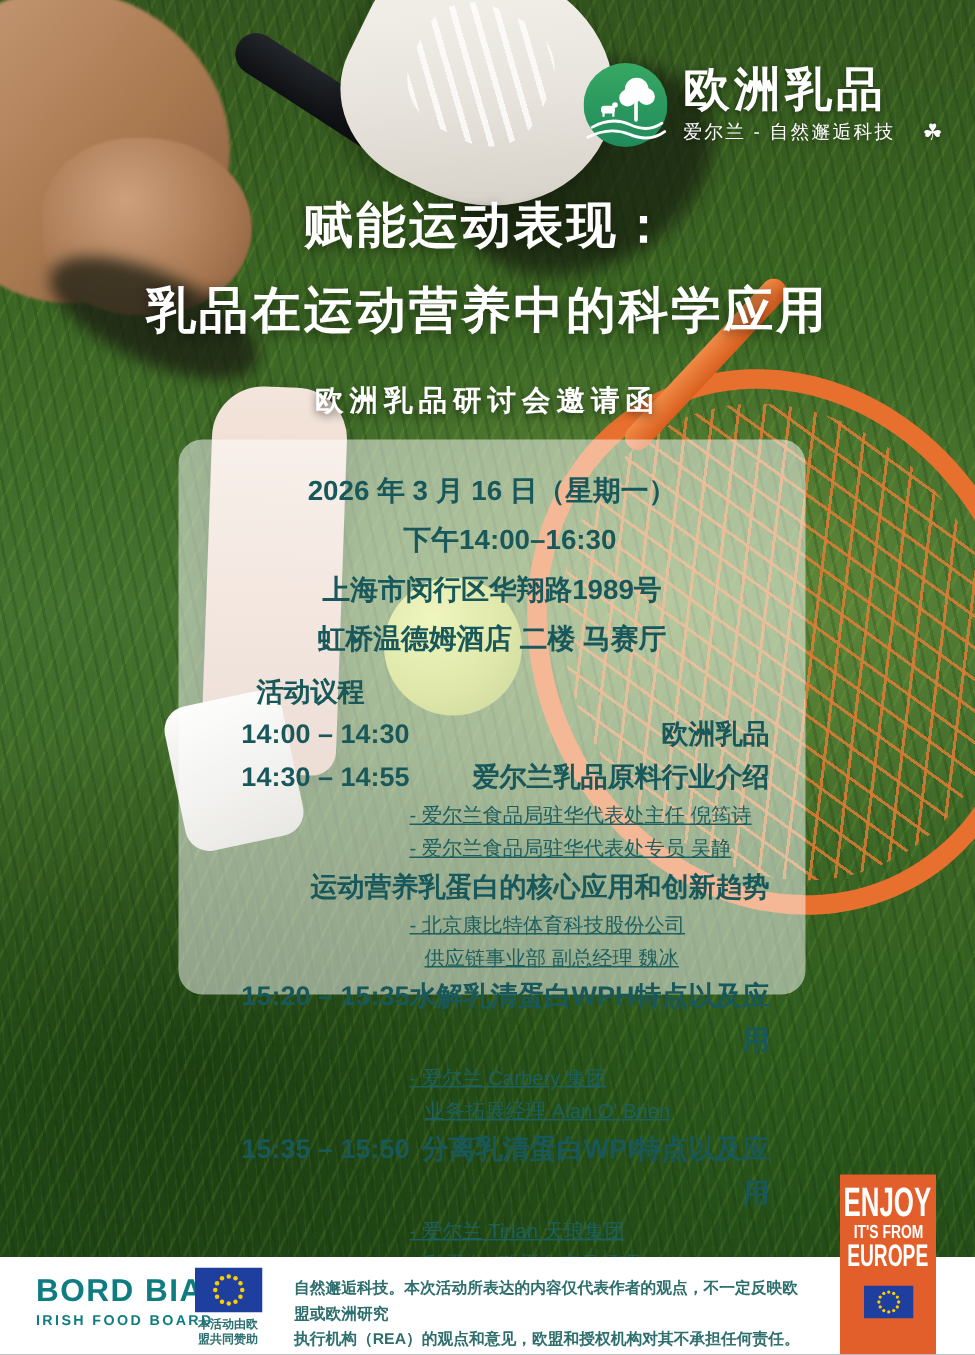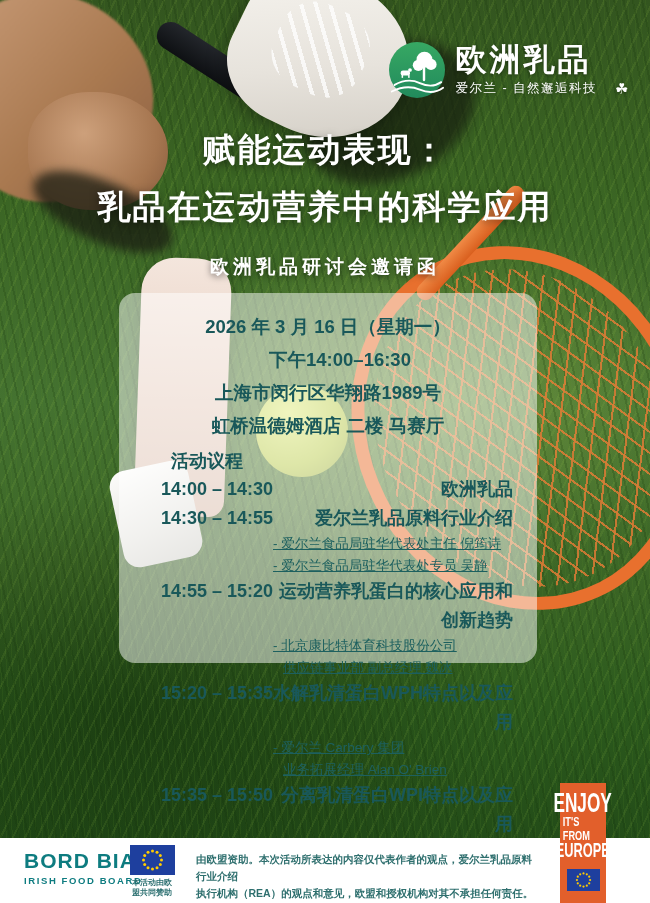--- a/index.html
+++ b/index.html
@@ -79,21 +79,21 @@
   .footer { position:absolute; left:0; top:838px; width:650px; height:65px; background:#fff; z-index:6; }
   .bordbia { position:absolute; left:24px; top:11px; color:#0e7c80; }
   .bordbia-title { font-size:21px; font-weight:700; letter-spacing:1px; }
   .bordbia-sub { font-size:9.5px; font-weight:bold; letter-spacing:1.6px; margin-top:2px; }
   .eu-block { position:absolute; left:128px; top:7px; width:48px; text-align:center; }
   .eu-flag { display:block; margin:0 auto; }
   .eu-caption { font-size:8px; line-height:10px; color:#2b6f70; margin-top:3px; font-weight:bold; }
   .disclaimer { position:absolute; left:196px; top:13px; width:345px; font-size:10.5px; line-height:17px; color:#2e6f6e; font-weight:bold; }
 
   
-  .badge { position:absolute; left:560px; top:783px; width:46px; height:120px; background:#e25f2b; z-index:7;
+  .badge { position:absolute; left:560px; top:783px; width:64px; height:120px; background:#e25f2b; z-index:7;
     display:flex; flex-direction:column; align-items:center; padding-top:9px; color:#fff; }
   .badge-l1 { font-size:21px; font-weight:800; transform:scale(.82,1.3); line-height:22px; }
   .badge-l2 { font-size:10.5px; font-weight:800; transform:scale(.88,1.2); line-height:12px; margin-top:2px; }
   .badge-l3 { font-size:16px; font-weight:800; transform:scale(.8,1.3); line-height:18px; margin-top:2px; }
   .badge .eu-flag { margin-top:9px; }
 </style>
 </head>
 <body>
 
 <div class="poster">
@@ -172,21 +172,20 @@
       </div>
 
       <div class="arow">
         <span class="time">14:30 – 14:55</span>
         <span class="topic">爱尔兰乳品原料行业介绍</span>
       </div>
       <div class="speaker">- 爱尔兰食品局驻华代表处主任 倪筠诗</div>
       <div class="speaker">- 爱尔兰食品局驻华代表处专员 吴静</div>
 
       <div class="arow">
-        <span class="time">14:55 – 15:20</span>
         <span class="topic">运动营养乳蛋白的核心应用和创新趋势</span>
       </div>
       <div class="speaker">- 北京康比特体育科技股份公司</div>
       <div class="speaker cont">供应链事业部 副总经理 魏冰</div>
 
       <div class="arow">
         <span class="time">15:20 – 15:35</span>
         <span class="topic">水解乳清蛋白WPH特点以及应用</span>
       </div>
       <div class="speaker">- 爱尔兰 Carbery 集团</div>
@@ -231,21 +230,21 @@
             <circle cx="20.2" cy="7" r="1"></circle>
         </g>
       </svg>
       <div class="eu-caption">
         <div>本活动由欧</div>
         <div>盟共同赞助</div>
       </div>
     </div>
 
     <div class="disclaimer">
-      <div>由欧盟资助。本次活动所表达的内容仅代表作者的观点，爱尔兰乳品原料行业介绍</div>
+      <div>自然邂逅科技。本次活动所表达的内容仅代表作者的观点，不一定反映欧盟或欧洲研究</div>
       <div>执行机构（REA）的观点和意见，欧盟和授权机构对其不承担任何责任。</div>
     </div>
   </div>
 
   <div class="badge">
     <div class="badge-l1">ENJOY</div>
     <div class="badge-l2">IT'S FROM</div>
     <div class="badge-l3">EUROPE</div>
     <svg class="eu-flag" width="33" height="22" viewBox="0 0 30 20">
       <rect width="30" height="20" fill="#1e3f9e"></rect>

